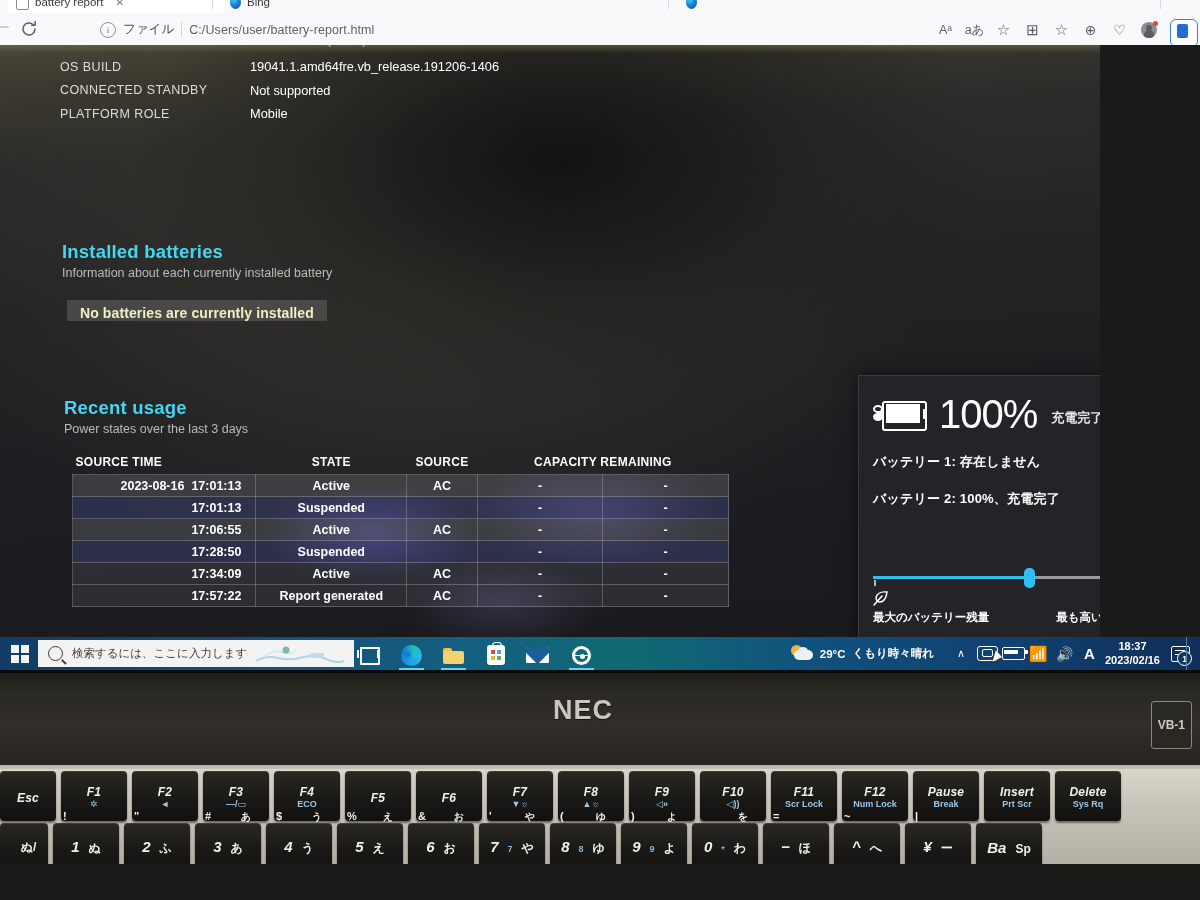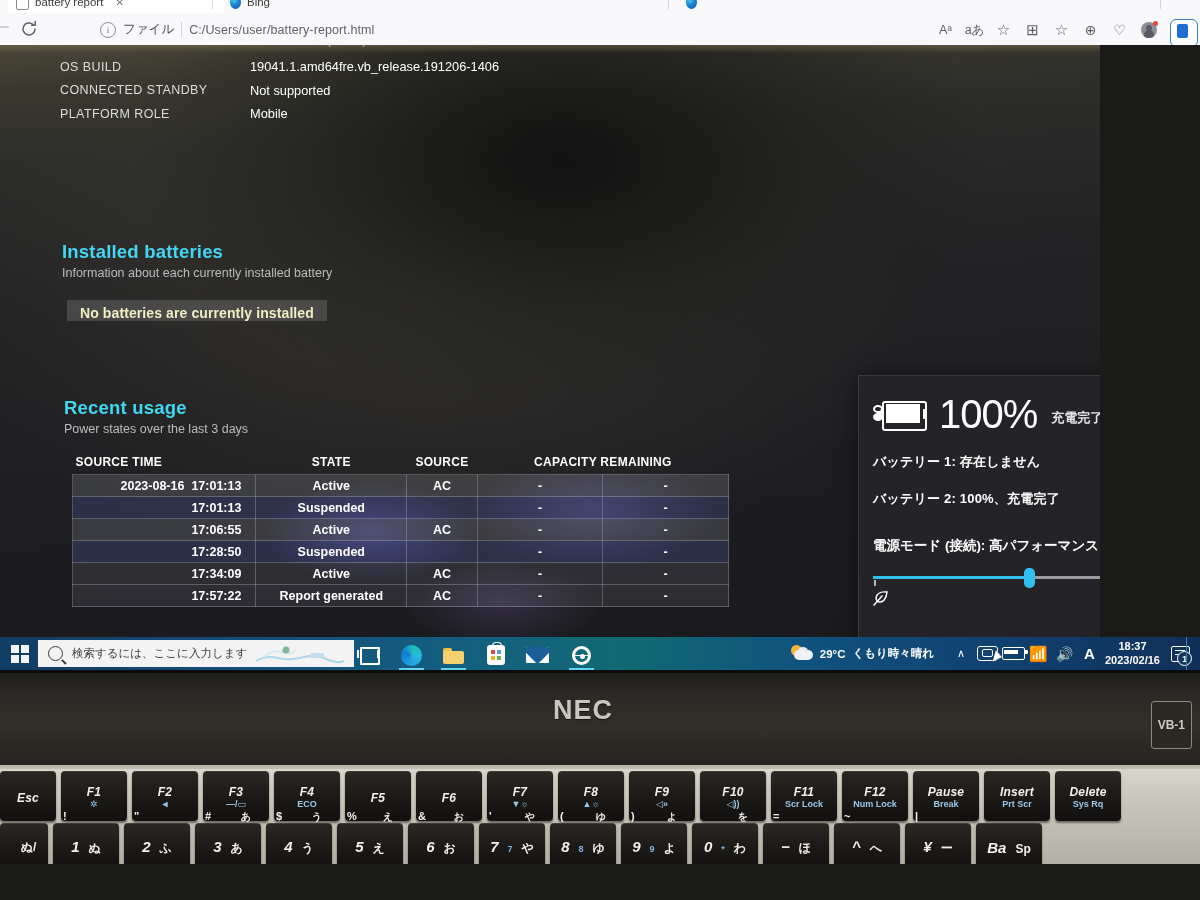--- a/index.html
+++ b/index.html
@@ -378,38 +378,41 @@
           <span class="plug"></span>
           <span class="body"></span>
             <span class="fill"></span>
             <span class="tip"></span>
         </div>
         <div class="pct">100%</div>
         <div class="pct-sub">充電完了</div>
       </div>
       <div class="fly-line">バッテリー 1: 存在しません</div>
       <div class="fly-line">バッテリー 2: 100%、充電完了</div>
-      <div class="pm-label">電源モード (接続): 高パフォーマンス</div>
 
       <div class="slider">
         <span class="strack"></span>
         <span class="strack-on"></span>
         <span class="stick" style="left:1px;"></span>
         <span class="stick" style="right:1px;"></span>
         <span class="sthumb"></span>
       </div>
 
       <div class="sicons">
         <span class="leaf">
           <svg width="17" height="16" viewBox="0 0 17 16">
             <path d="M14 2C9 1.5 4 3 3.2 7.2c-.5 2.7 1 4.6 3.3 4.8C10 12.3 13.3 9 14 2z" fill="none" stroke="#fff" stroke-width="1.5"></path>
             <path d="M1 15 L9 6" stroke="#fff" stroke-width="1.5" stroke-linecap="round"></path>
           </svg>
         </span>
         <span class="bolt">⚡</span>
+      </div>
+      <div class="send">
+        <span>最大のバッテリー残量</span>
+        <span>最も高いパフォーマンス</span>
       </div>
 
     </div>
   </div>
 
   <div class="taskbar">
     <div class="start">
       <span class="winlogo">
           <i></i>
           <i></i>

